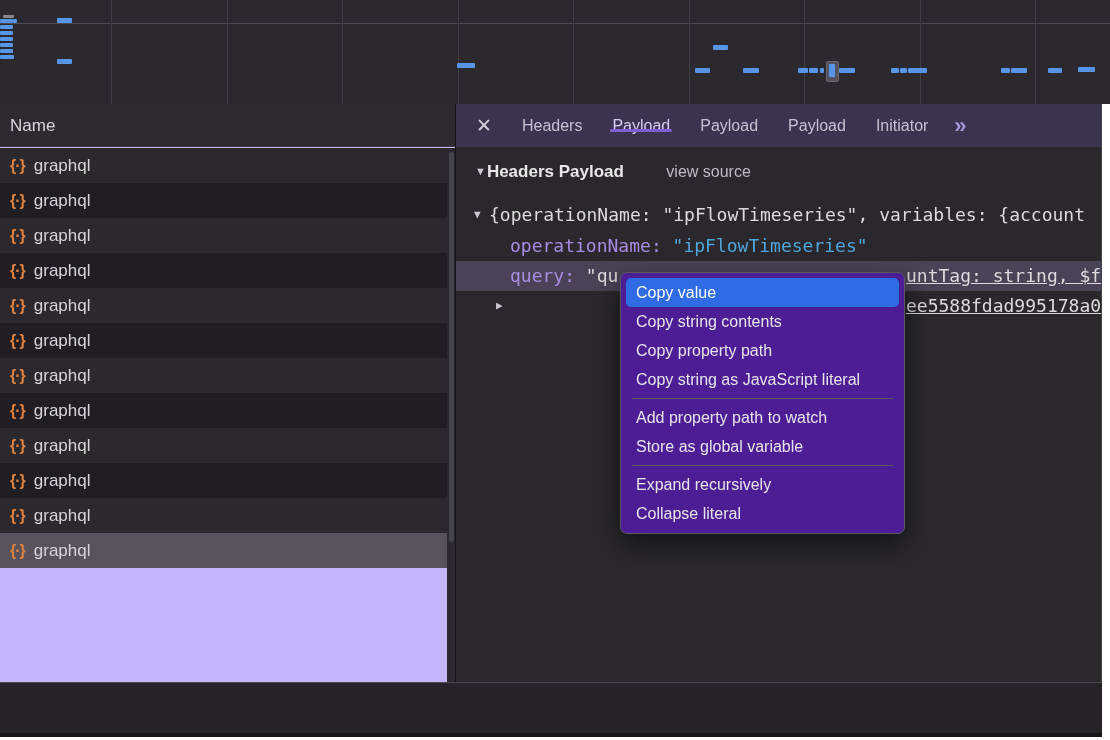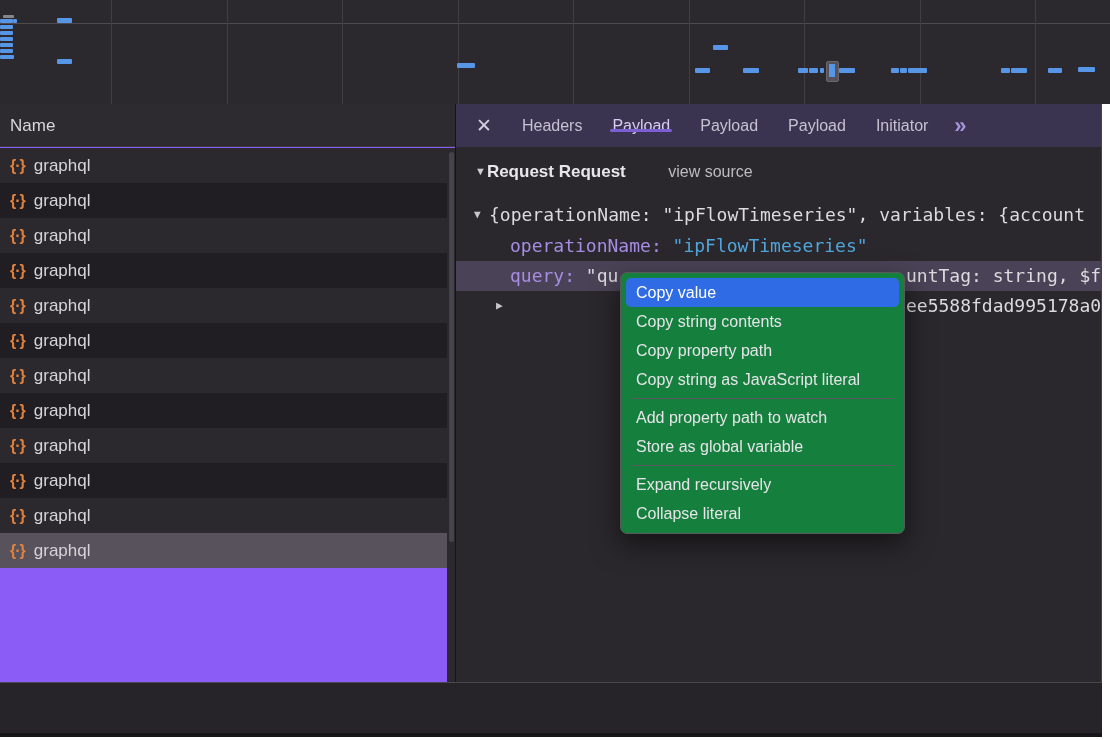--- a/index.html
+++ b/index.html
@@ -10,21 +10,21 @@
   .waterfall{position:absolute;left:0;top:0;width:1110px;height:104px;background:#2b292d;border-bottom:1px solid #161518;}
   .wf-grid{position:absolute;top:0;width:1px;height:104px;background:#403e44;}
   .wf-hline{position:absolute;left:0;top:23px;width:1110px;height:1px;background:#4d4b51;}
   .wf-bar{position:absolute;border-radius:1px;}
   .wf-bar.blue{background:#5795e7;}
   .wf-bar.gray{background:#86868b;}
   .wf-marker{position:absolute;background:#55525b;border:1px solid #6a6770;border-radius:2px;}
   .wf-marker .inner{position:absolute;left:2px;top:2px;width:6px;height:13px;background:#5795e7;}
 
   
-  .left-panel{position:absolute;left:0;top:104px;width:455px;height:632px;background:#8b5cf6;}
+  .left-panel{position:absolute;left:0;top:104px;width:455px;height:632px;background:#c4b5fd;}
   .col-header{position:absolute;left:0;top:0;width:455px;height:43px;background:#2d2b30;
     border-bottom:1px solid #3c3a40;color:#d8d6db;font-size:17px;line-height:43px;padding-left:10px;box-sizing:border-box;}
   .rows{position:absolute;left:0;top:44px;width:455px;}
   .req-row{position:relative;width:455px;height:35px;line-height:35px;color:#d6d4d9;font-size:17px;white-space:nowrap;}
   .req-row.even{background:#2b292d;}
   .req-row.odd{background:#201e23;}
   .req-row.selected{background:#57525b;}
   .req-icon{display:inline-block;margin-left:10px;margin-right:9px;color:#e0823f;font-weight:bold;font-size:16px;letter-spacing:-1px;}
   .scroll-gutter{position:absolute;left:447px;top:44px;width:8px;height:534px;background:#2b292f;}
   .scroll-thumb{position:absolute;left:449px;top:48px;width:5px;height:390px;background:#46444b;border-radius:3px;}
@@ -44,33 +44,33 @@
   .sec-title{color:#e8e6ea;font-size:17px;font-weight:bold;margin-left:1px;}
   .view-source{color:#bdbbc1;font-size:16px;margin-left:38px;}
 
   .mono{font-family:"DejaVu Sans Mono",monospace;font-size:18px;}
   .tree-row{position:absolute;left:0;width:646px;height:30px;line-height:30px;white-space:nowrap;overflow:hidden;}
   .tree-row.selected{background:#4a4357;}
   .t-arrow{position:absolute;color:#c8c6cc;font-size:11px;top:0;}
   .k{color:#a78ce3;}
   .s{color:#4fa6dc;}
   .w{color:#dcdade;}
-  .seg-right{position:absolute;top:0;}
+  .seg-right{position:absolute;top:0;text-decoration:underline;}
 
   .right-edge-line{position:absolute;left:1101px;top:104px;width:1px;height:632px;background:#46444b;}
 
   
   .hline-bottom{position:absolute;left:0;top:682px;width:1102px;height:1px;background:#4a484e;}
   .footer{position:absolute;left:0;top:683px;width:1102px;height:50px;background:#262429;}
   .bottom-dark{position:absolute;left:0;top:733px;width:1102px;height:4px;background:#161518;}
   .white-right{position:absolute;left:1102px;top:104px;width:8px;height:636px;background:#ffffff;}
   .white-bottom{position:absolute;left:0;top:737px;width:1110px;height:3px;background:#ffffff;}
 
   
-  .context-menu{position:absolute;left:620px;top:272px;width:285px;background:#15803d;
+  .context-menu{position:absolute;left:620px;top:272px;width:285px;background:#4c1d95;
     border:1px solid #5a575d;border-radius:7px;box-shadow:0 10px 28px rgba(0,0,0,.55);
     padding:5px 0;box-sizing:border-box;z-index:10;}
   .menu-item{height:29px;line-height:29px;margin:0 5px;padding-left:10px;border-radius:5px;
     color:#e6e4e8;font-size:16px;white-space:nowrap;}
   .menu-item.highlighted{background:#2e6be5;color:#ffffff;}
   .menu-sep{height:1px;background:#5c5960;margin:4px 11px;}
 </style>
 </head>
 <body>
 
@@ -145,21 +145,21 @@
   <div class="divider-v"></div>
 
   <div class="right-panel">
     <div class="tabbar">
       <span class="close-x">✕</span>
       <span id="tabs-mount"><span class="tab">Headers</span><span class="tab active">Payload</span><span class="tab">Payload</span><span class="tab">Payload</span><span class="tab">Initiator</span></span>
       <span class="overflow">»</span>
     </div>
 
     <div class="section-header" style="padding-left:19px;">
-      <span class="tri-down">▼</span><span class="sec-title">Request Request</span>
+      <span class="tri-down">▼</span><span class="sec-title">Headers Payload</span>
       <span class="view-source">view source</span>
     </div>
 
     <div class="tree-row mono" style="top:96px;">
       <span class="t-arrow" style="left:18px;">▼</span>
       <span class="w" style="position:absolute;left:33px;top:0;">{operationName: "ipFlowTimeseries", variables: {account</span>
     </div>
 
     <div class="tree-row mono" style="top:127px;">
       <span style="position:absolute;left:54px;top:0;">

